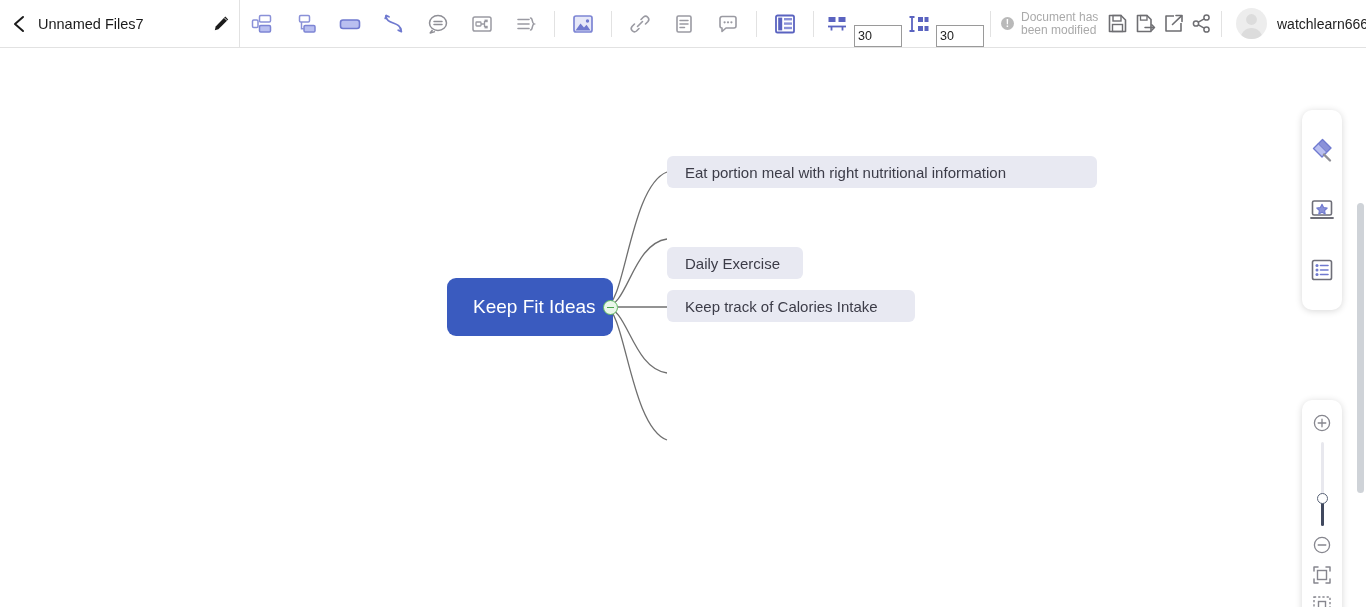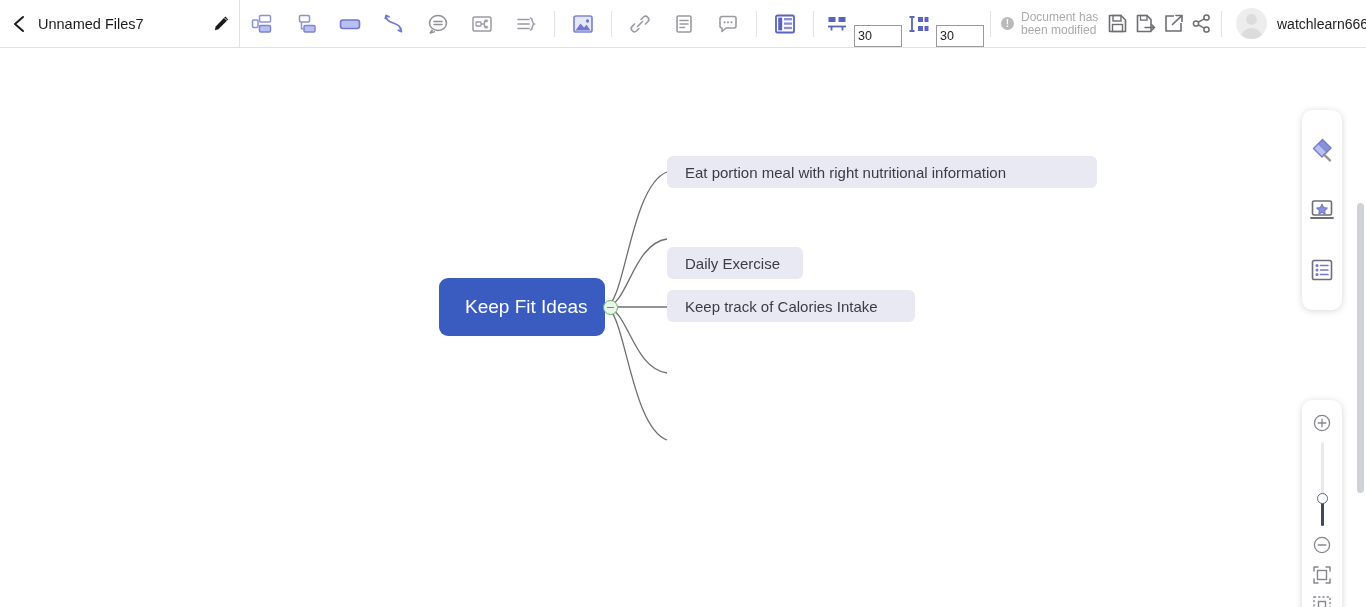--- a/index.html
+++ b/index.html
@@ -119,20 +119,21 @@
     cursor: pointer;
     white-space: nowrap;
   }
   .node-root {
     background: #3a5bbf;
     color: #ffffff;
     font-size: 19px;
     padding: 0 26px;
     height: 58px;
     border-radius: 9px;
+    margin-left: 8px;
   }
   .node-child {
     background: #e8e9f2;
     color: #3c3c48;
     font-size: 15px;
     padding: 0 18px;
     height: 32px;
   }
 
   .toggle-btn {

